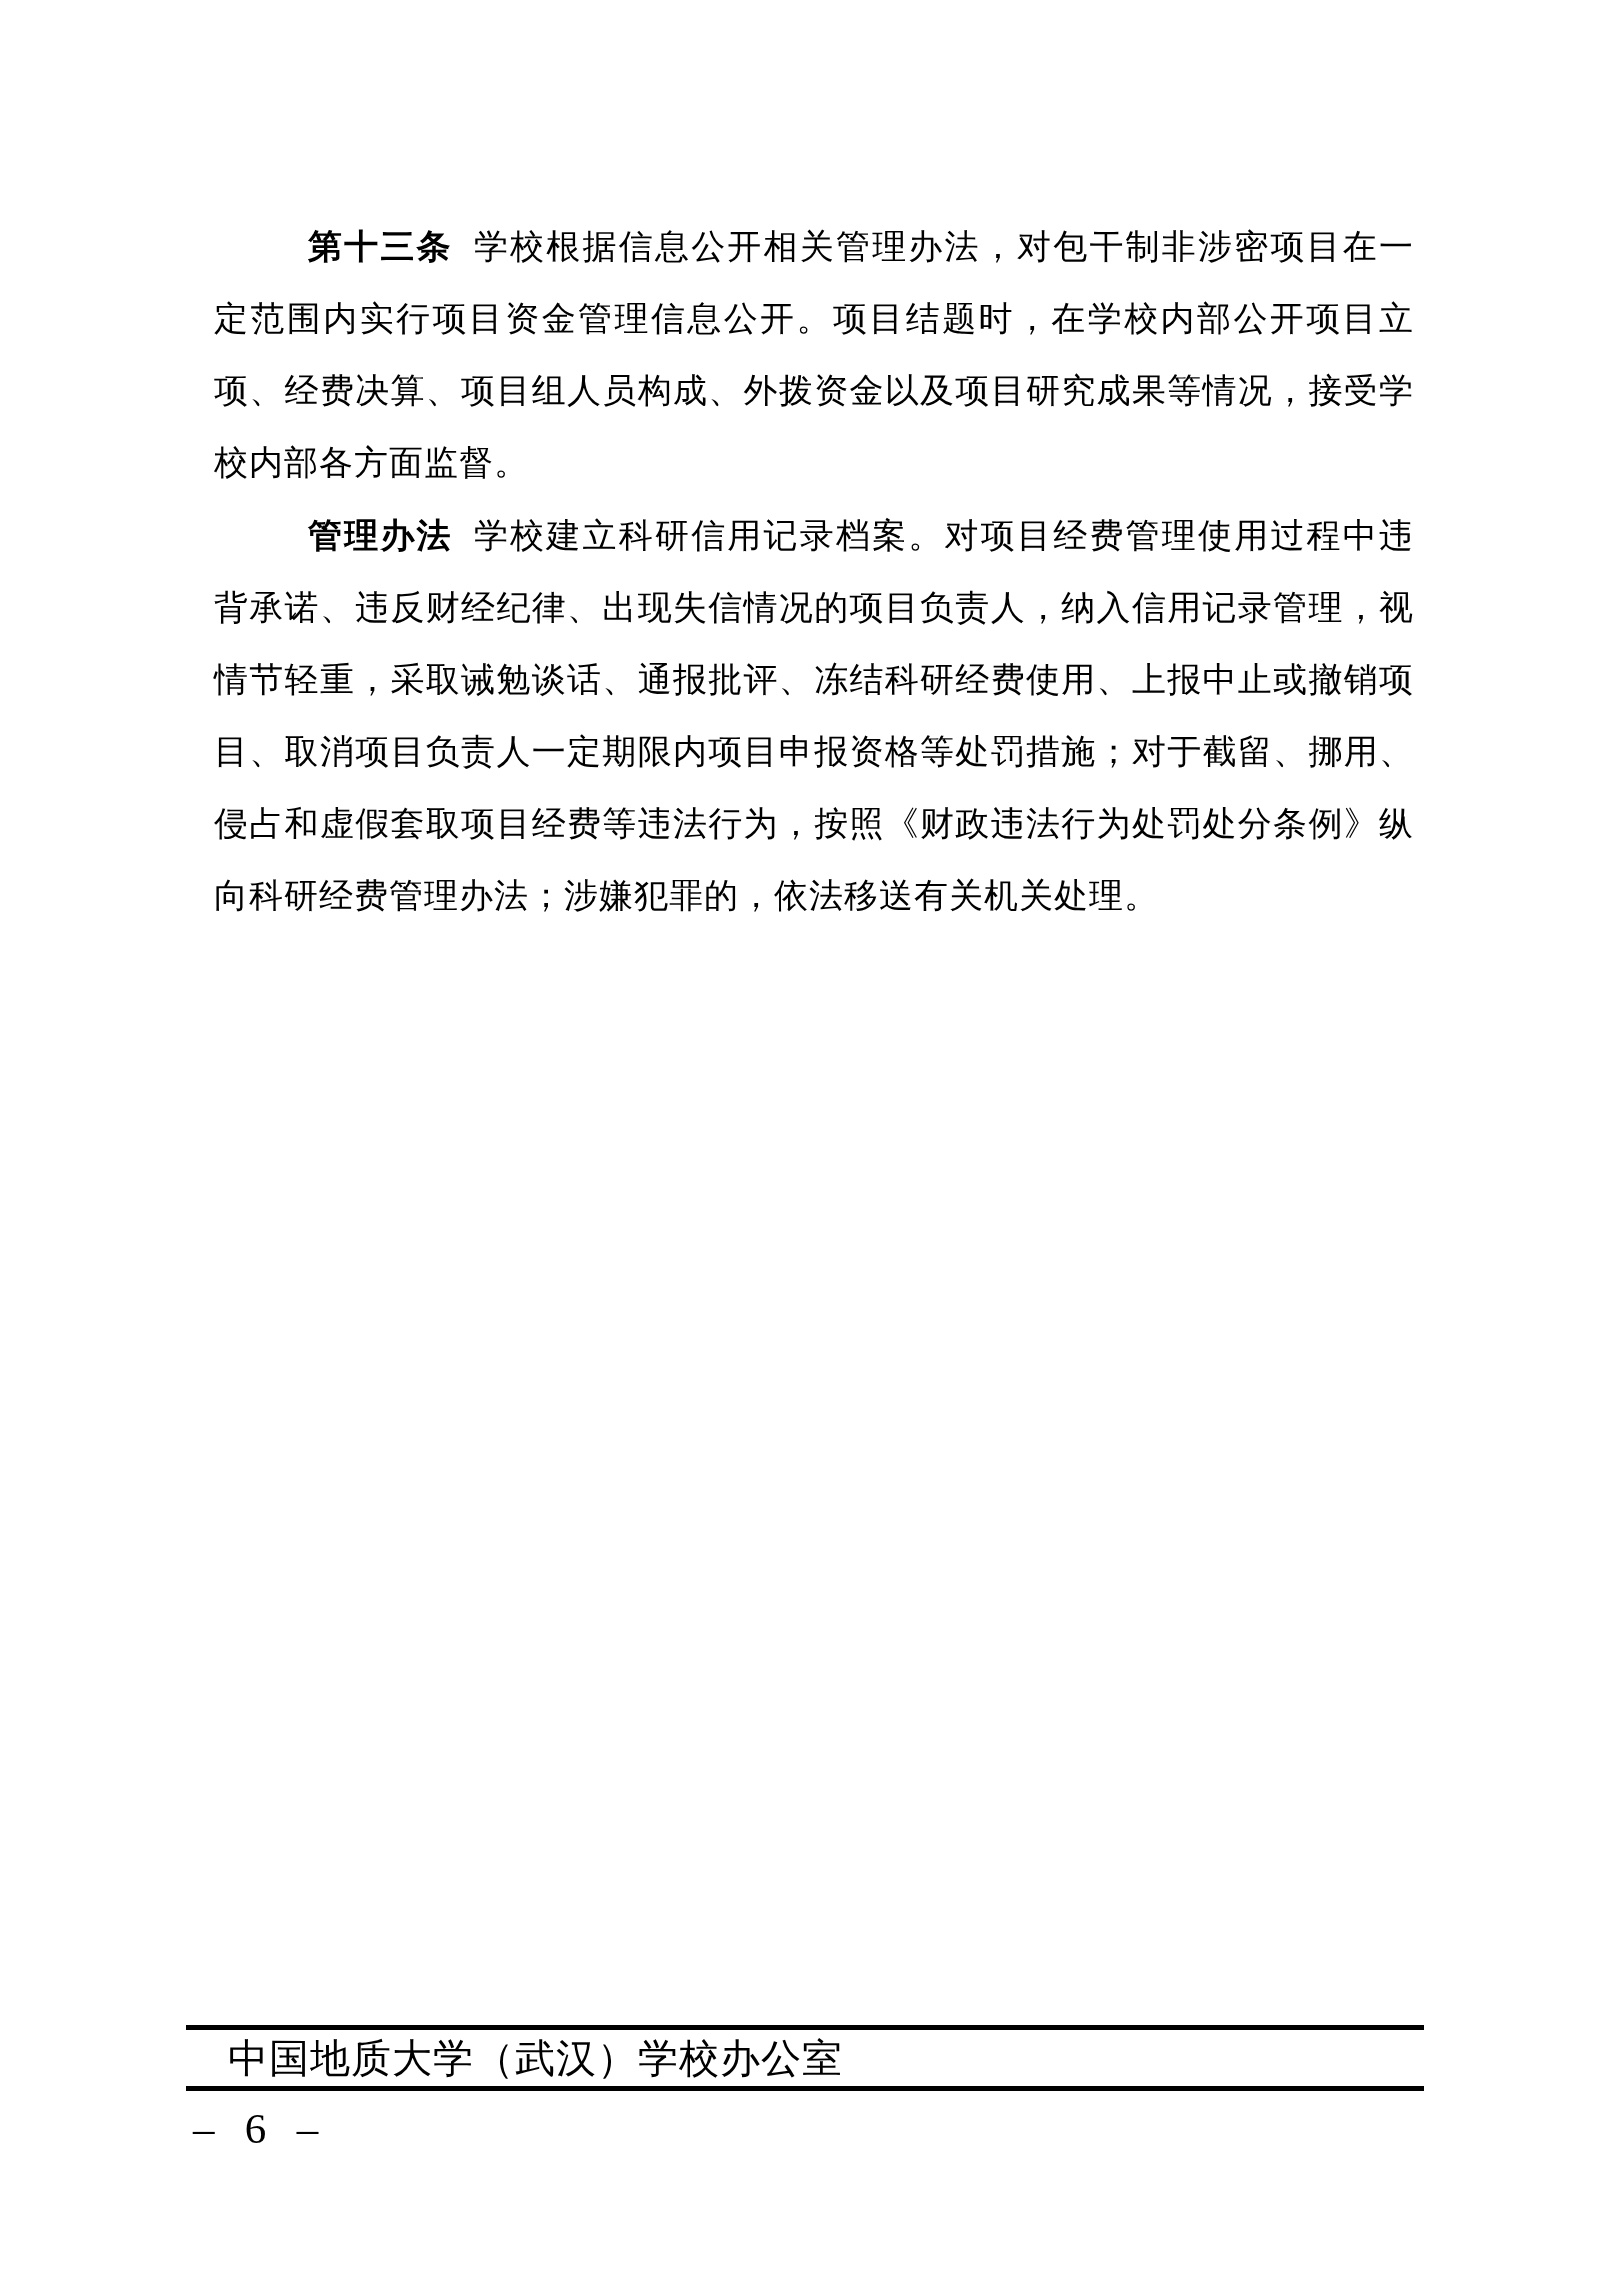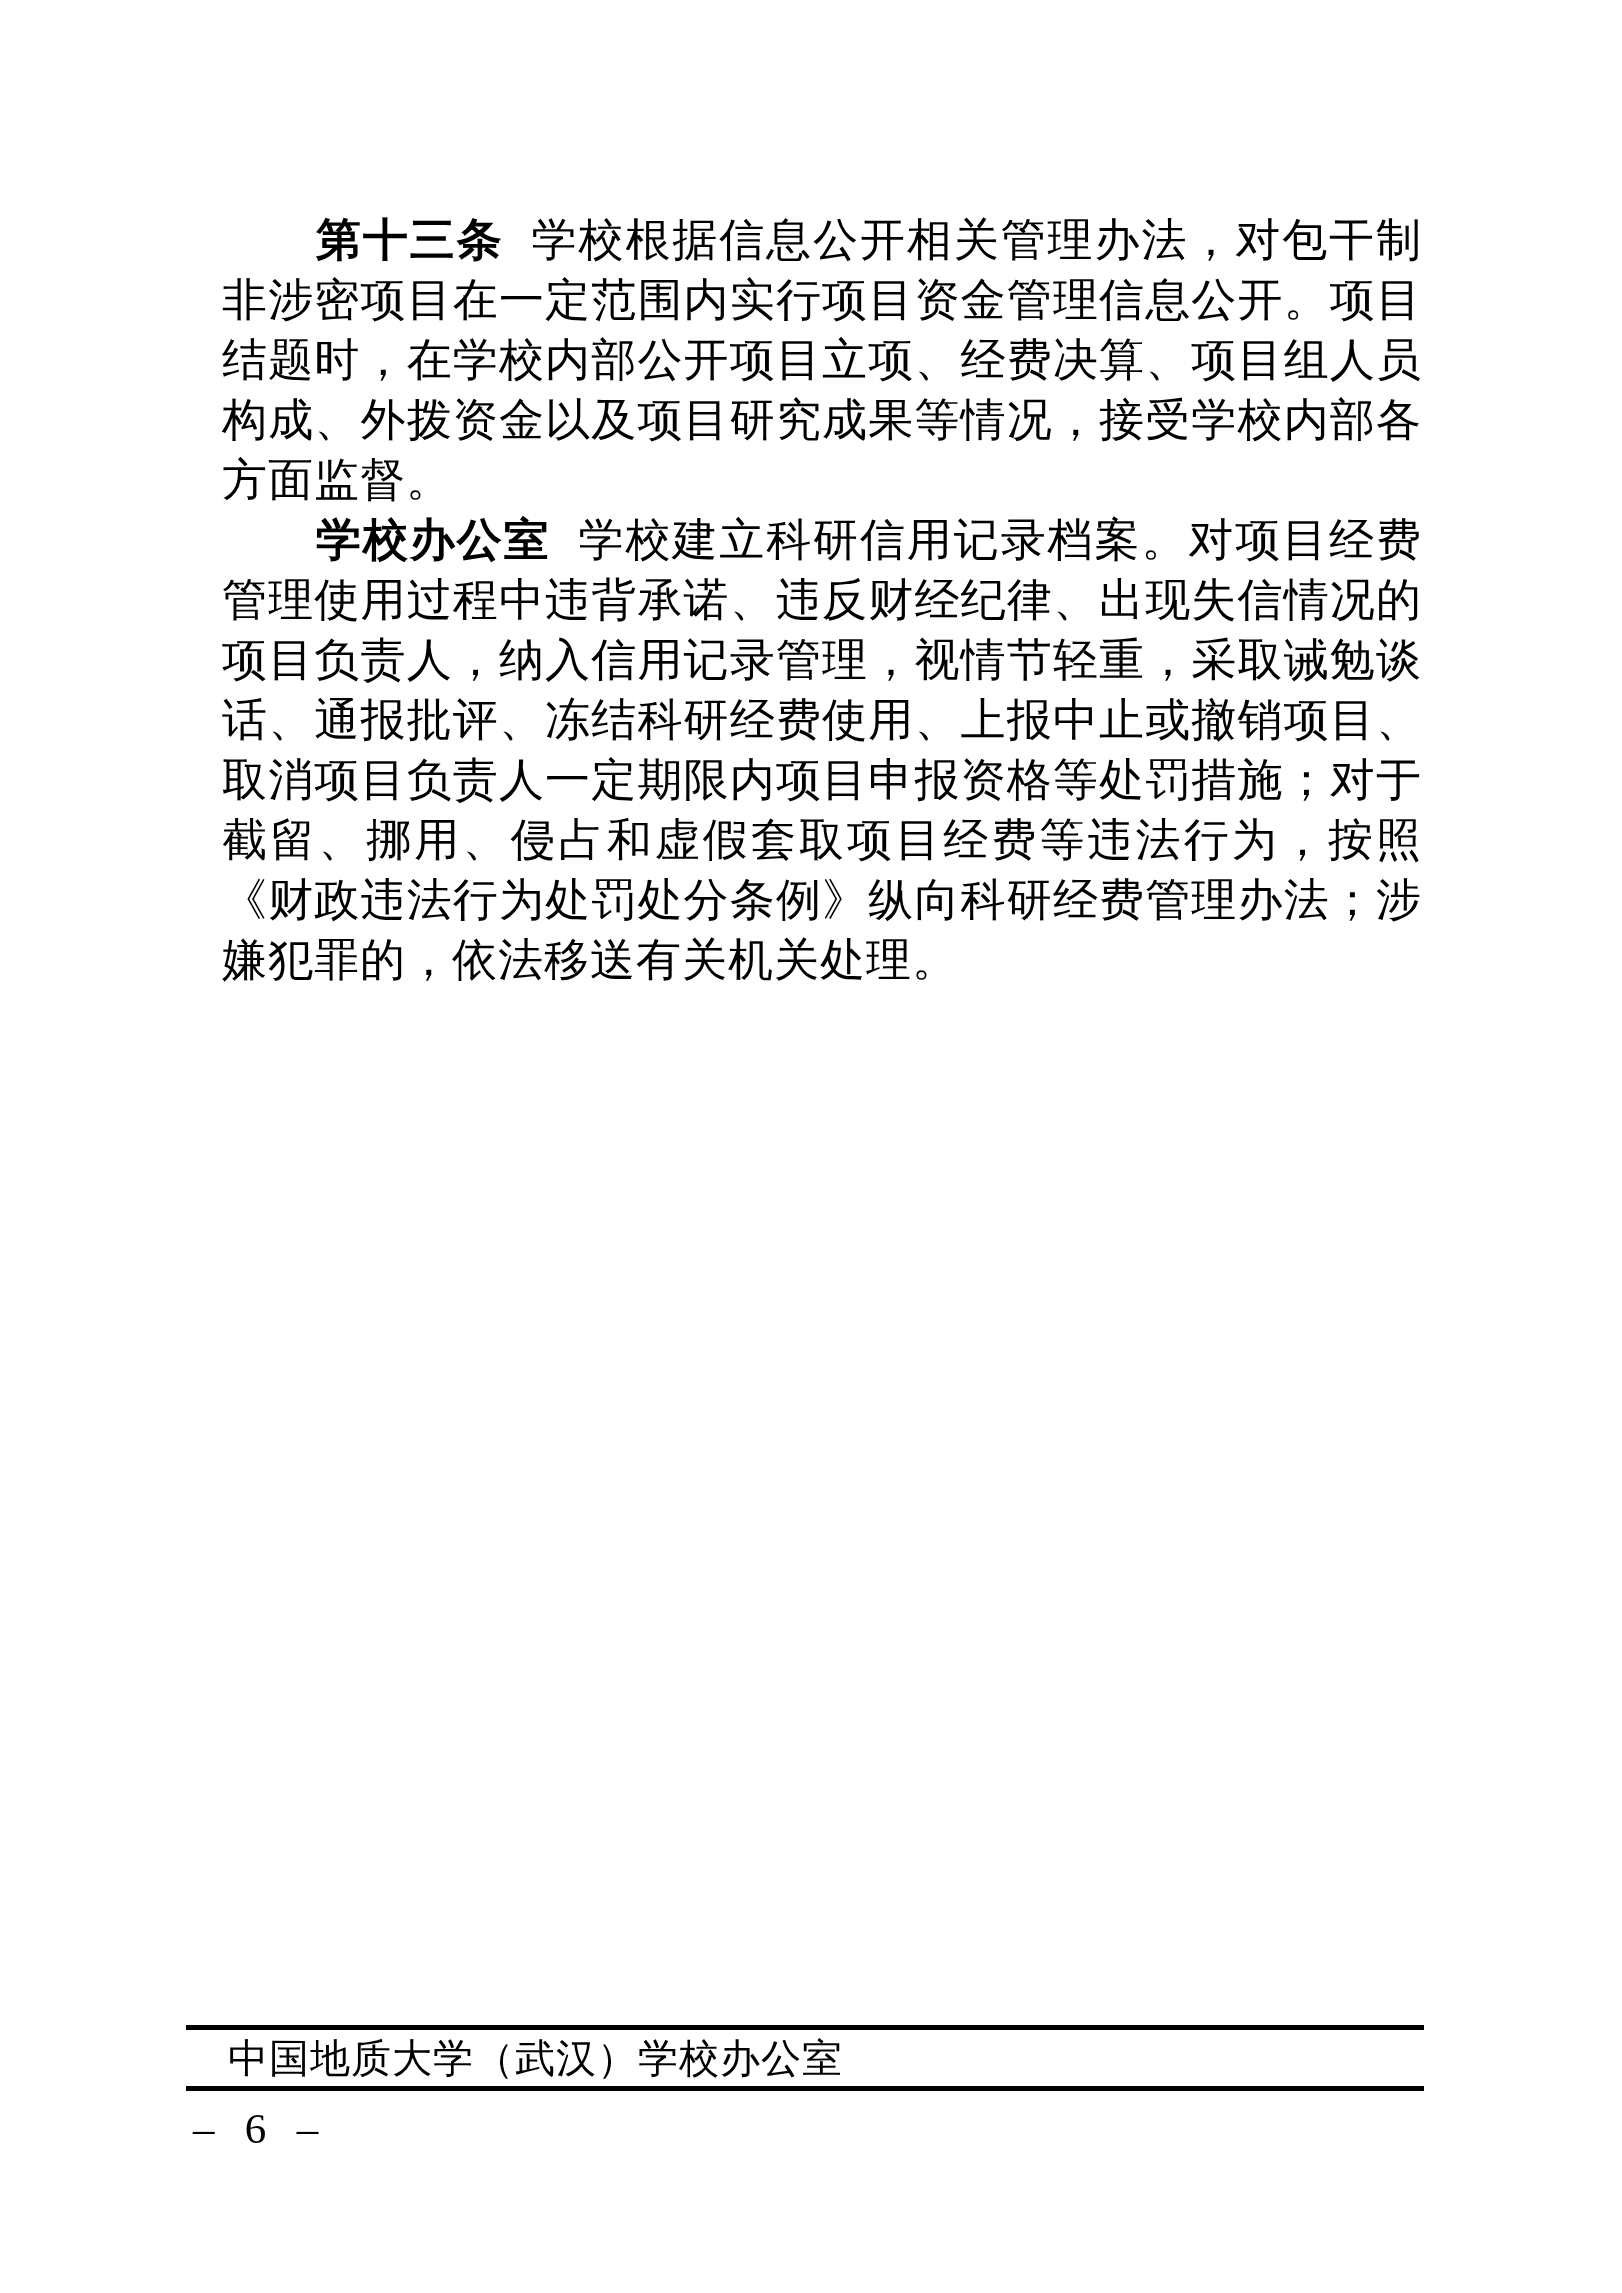--- a/index.html
+++ b/index.html
@@ -12,25 +12,25 @@
     width: 1622px;
     height: 2294px;
     margin: 0 auto;
     background: #ffffff;
     color: #000000;
     font-family: "Liberation Serif", "DejaVu Serif", serif;
     overflow: hidden;
   }
   .body-text {
     position: absolute;
-    left: 222px;
+    left: 214px;
     top: 210px;
     width: 1200px;
-    font-size: 45px;
-    line-height: 60px;
+    font-size: 34px;
+    line-height: 72px;
     text-align: justify;
     text-align-last: left;
     letter-spacing: 1px;
   }
   .article {
     margin: 0;
     padding: 0;
     text-indent: 94px;
   }
   .article .term {
@@ -73,21 +73,21 @@
     letter-spacing: 9.8px;
   }
 </style>
 </head>
 <body>
 
 <div class="page">
 
   <main class="body-text">
     <p class="article"><span class="term">第十三条</span><span class="body-run">学校根据信息公开相关管理办法，对包干制非涉密项目在一定范围内实行项目资金管理信息公开。项目结题时，在学校内部公开项目立项、经费决算、项目组人员构成、外拨资金以及项目研究成果等情况，接受学校内部各方面监督。</span></p>
-    <p class="article"><span class="term">学校办公室</span><span class="body-run">学校建立科研信用记录档案。对项目经费管理使用过程中违背承诺、违反财经纪律、出现失信情况的项目负责人，纳入信用记录管理，视情节轻重，采取诫勉谈话、通报批评、冻结科研经费使用、上报中止或撤销项目、取消项目负责人一定期限内项目申报资格等处罚措施；对于截留、挪用、侵占和虚假套取项目经费等违法行为，按照《财政违法行为处罚处分条例》纵向科研经费管理办法；涉嫌犯罪的，依法移送有关机关处理。</span></p>
+    <p class="article"><span class="term">管理办法</span><span class="body-run">学校建立科研信用记录档案。对项目经费管理使用过程中违背承诺、违反财经纪律、出现失信情况的项目负责人，纳入信用记录管理，视情节轻重，采取诫勉谈话、通报批评、冻结科研经费使用、上报中止或撤销项目、取消项目负责人一定期限内项目申报资格等处罚措施；对于截留、挪用、侵占和虚假套取项目经费等违法行为，按照《财政违法行为处罚处分条例》纵向科研经费管理办法；涉嫌犯罪的，依法移送有关机关处理。</span></p>
   </main>
 
   <footer>
     <div class="colophon">
       <span class="issuer">中国地质大学（武汉）学校办公室</span>
     </div>
     <div class="page-number">– 6 –</div>
   </footer>
 
 </div>

